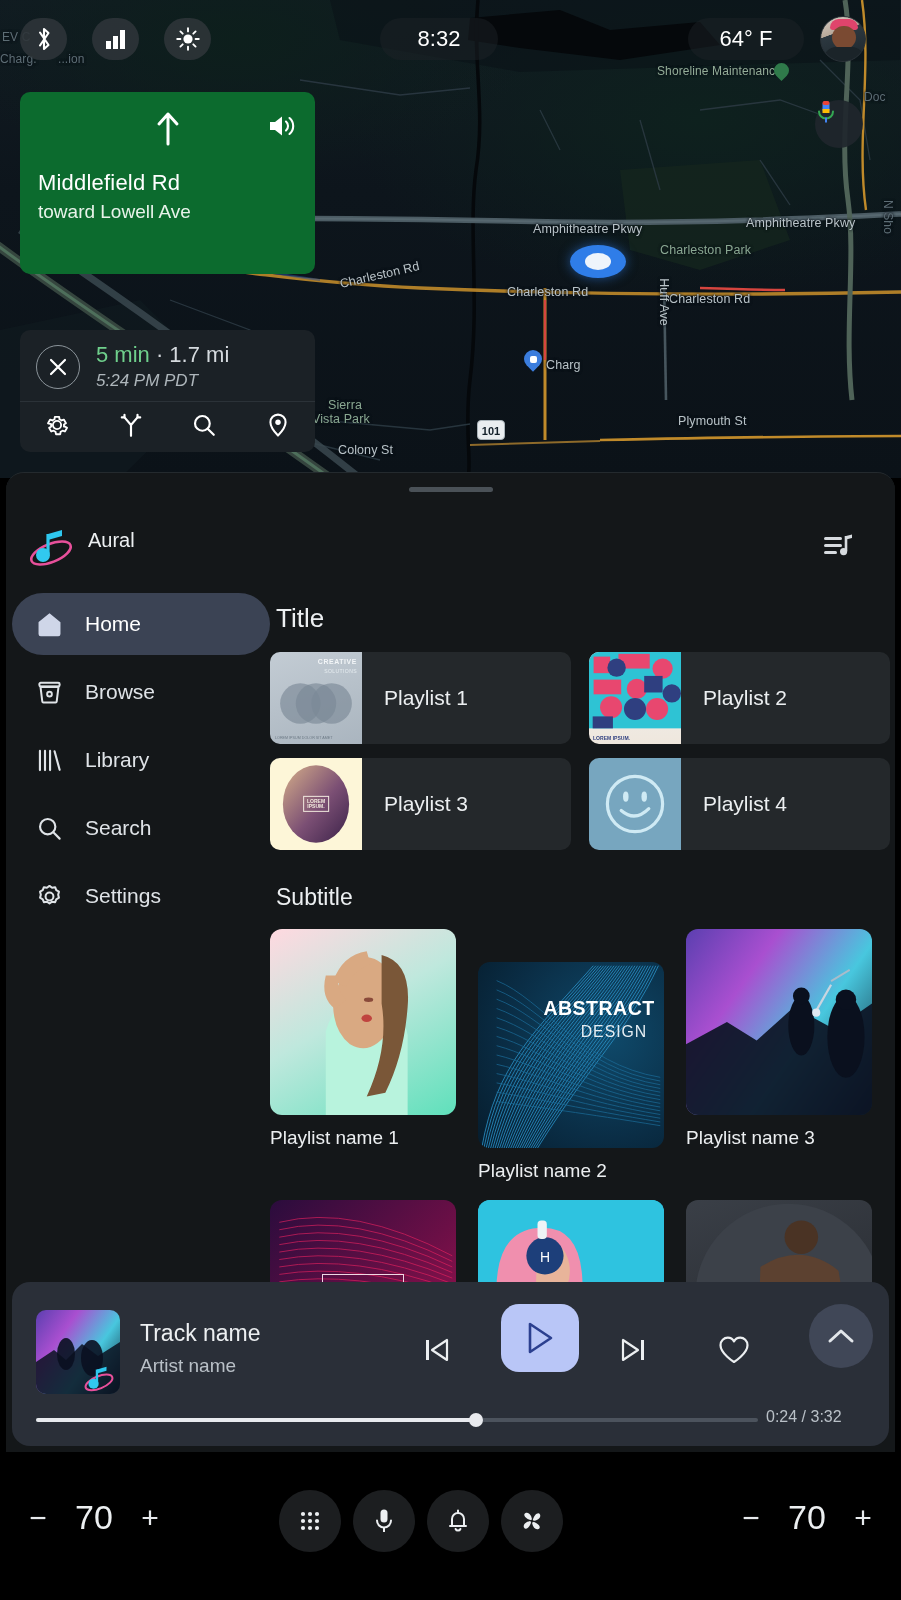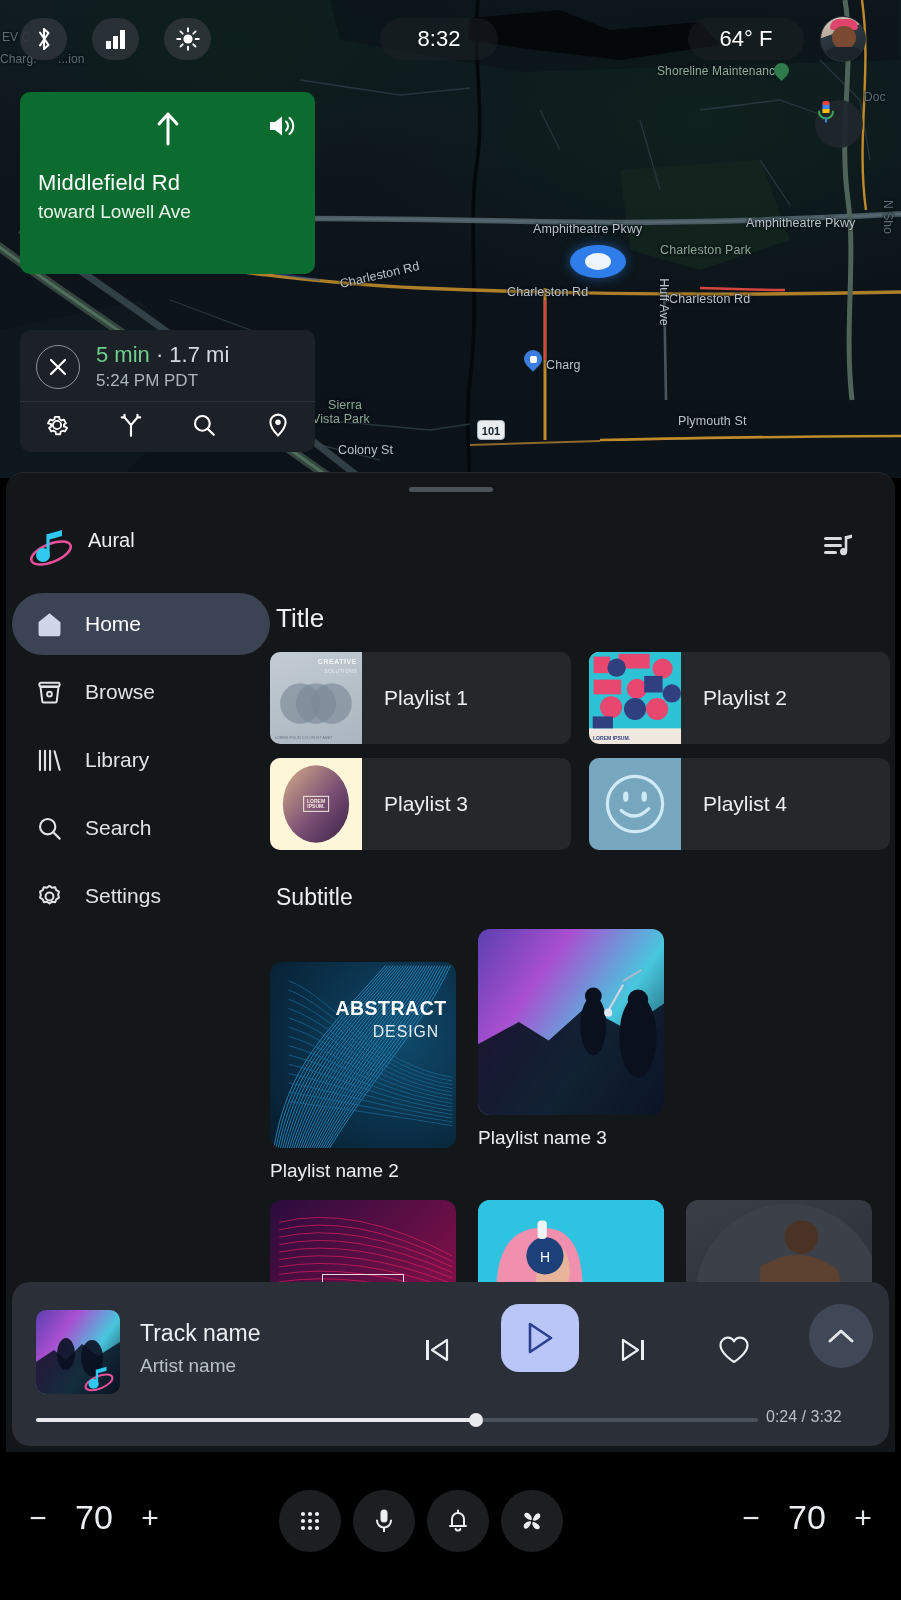--- a/index.html
+++ b/index.html
@@ -117,21 +117,21 @@
   }
   .eta-top { display:flex; align-items:center; padding:12px 0 0 16px; }
   .eta-close {
     width:44px; height:44px; border-radius:50%;
     border:1.6px solid #8b949a; display:flex; align-items:center; justify-content:center;
     flex:0 0 auto;
   }
   .eta-texts { margin-left:16px; }
   .eta-dist { font-size:22px; color:#d5dade; }
   .eta-dist .g { color:#6fd08c; }
-  .eta-time { font-size:17px; color:#aeb6bb; margin-top:3px; }
+  .eta-time { font-size:17px; color:#aeb6bb; margin-top:3px;font-style:italic; }
   .eta-actions {
     display:flex; border-top:1px solid #2b3238; margin-top:10px;
     height:46px; align-items:center;
   }
   .eta-actions > div { flex:1; display:flex; align-items:center; justify-content:center; }
 
   
   .music {
     position:absolute; left:6px; top:472px; width:889px; height:1072px;
     background:#141719; border-radius:18px 18px 0 0;
@@ -559,20 +559,34 @@
                 <path d="M32.199999999999996 52.44 Q46 64.39999999999999 59.800000000000004 50.6" stroke="#cfeaf4" stroke-width="3.22" fill="none" stroke-linecap="round"></path>
               </svg>
               </div>
               <div class="nm">Playlist 4</div>
             </div>
           </div>
         </div>
       <div class="sect-title sub">Subtitle</div>
       <div id="grid1" class="grid3">
           <div class="gcard">
+            <div class="art art-woman">
+              <svg width="186" height="186" style="position:absolute;left:0;top:0">
+                <path d="M55.8 186 V102.30000000000001 q9.3 -33.48 40.92 -33.48 q33.48 0 40.92 37.2 V186 Z" fill="#b8f3dd"></path>
+                <path d="M78.11999999999999 31.62 q26.040000000000003 -11.16 40.92 11.16 q13.020000000000001 24.18 1.86 55.8 q-18.6 29.76 -40.92 16.74 q-18.6 -14.88 -16.74 -46.5 Z" fill="#d9a982"></path>
+                <path d="M111.6 26.040000000000003 q29.76 7.44 26.040000000000003 52.080000000000005 q-3.72 48.36 -22.32 85.56 l-18.6 3.72 q22.32 -48.36 14.88 -93 Z" fill="#7a5738"></path>
+                <path d="M63.24 52.080000000000005 q9.3 -26.040000000000003 33.48 -29.76 l3.72 13.020000000000001 q-18.6 7.44 -24.18 22.32 Z" fill="#d9a982"></path>
+                <path d="M55.8 46.5 q-5.58 22.32 9.3 33.48 l11.16 -9.3 q-11.16 -11.16 -7.44 -24.18 Z" fill="#d9a982"></path>
+                <ellipse cx="98.58" cy="70.68" rx="4.65" ry="2.232" fill="#8a4a3a"></ellipse>
+                <ellipse cx="96.72" cy="89.28" rx="5.208" ry="3.72" fill="#c0443f"></ellipse>
+              </svg>
+            </div>
+            <div class="nm">Playlist name 1</div>
+          </div>
+          <div class="gcard">
             <div class="art art-abstract">
               <svg width="186" height="186" style="position:absolute;left:0;top:0">
                 <g stroke="#2a8fc4" stroke-width="1" fill="none" opacity=".85">
                   <path d="M3.72 186 C18.6 102.30000000000001, 55.8 70.68, 115.32 3.72"></path>
                   <path d="M5.952 186 C22.32 102.30000000000001, 59.519999999999996 70.68, 117.92399999999999 3.72"></path>
                   <path d="M8.184000000000001 186 C26.040000000000003 102.30000000000001, 63.239999999999995 70.68, 120.52799999999999 3.72"></path>
                   <path d="M10.416 186 C29.76 102.30000000000001, 66.96 70.68, 123.13199999999999 3.72"></path>
                   <path d="M12.648000000000001 186 C33.480000000000004 102.30000000000001, 70.67999999999999 70.68, 125.73599999999999 3.72"></path>
                   <path d="M14.88 186 C37.2 102.30000000000001, 74.4 70.68, 128.34 3.72"></path>
                   <path d="M17.112 186 C40.92 102.30000000000001, 78.12 70.68, 130.944 3.72"></path>

